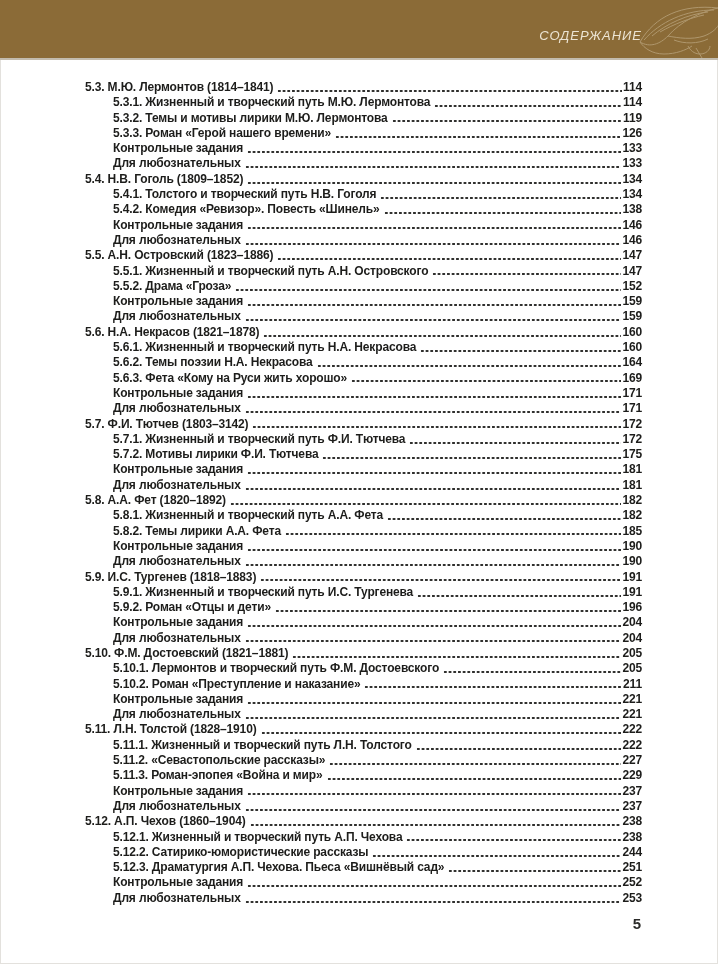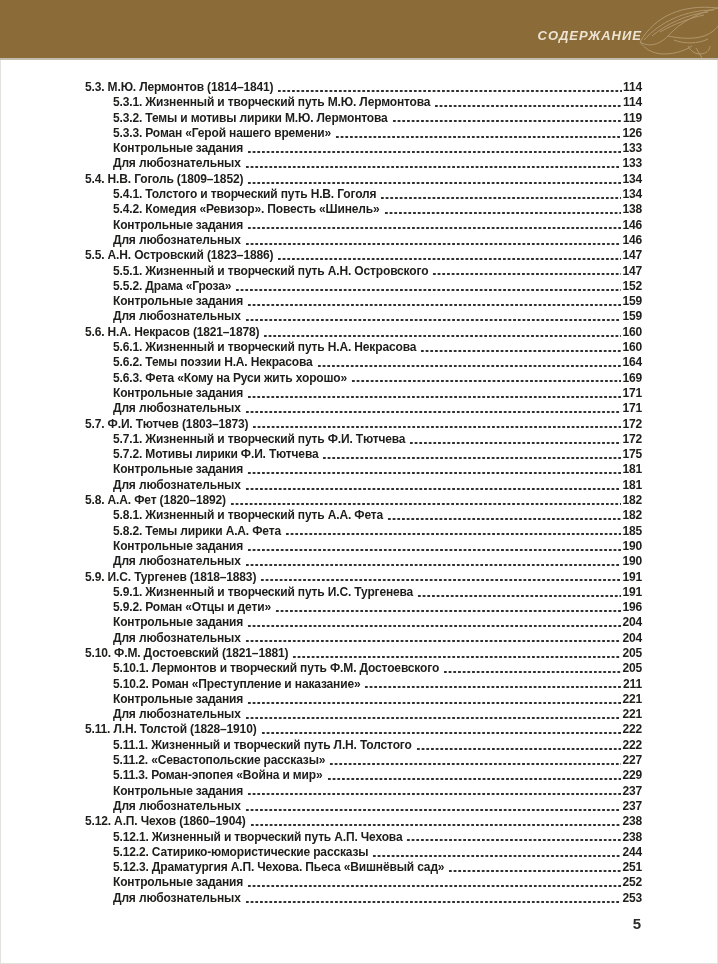--- a/index.html
+++ b/index.html
@@ -25,21 +25,21 @@
     background: #8b6b37;
     border-bottom: 2px solid #c3bcae;
     overflow: hidden;
   }
   .header-title {
     position: absolute;
     right: 76px;
     top: 28px;
     font-size: 13px;
     font-style: italic;
-    font-weight: 700;
+    font-weight: 400;
     letter-spacing: 1px;
     color: #ece4d3;
   }
   .quill-wrap {
     position: absolute;
     right: -4px;
     top: 2px;
     width: 92px;
     height: 58px;
     opacity: 0.55;
@@ -215,21 +215,21 @@
       <span class="toc-label">Контрольные задания</span>
       <span class="toc-leader"></span>
       <span class="toc-page">171</span>
     </div>
     <div class="toc-row sub">
       <span class="toc-label">Для любознательных</span>
       <span class="toc-leader"></span>
       <span class="toc-page">171</span>
     </div>
     <div class="toc-row">
-      <span class="toc-label">5.7. Ф.И. Тютчев (1803–1873)</span>
+      <span class="toc-label">5.7. Ф.И. Тютчев (1803–3142)</span>
       <span class="toc-leader"></span>
       <span class="toc-page">172</span>
     </div>
     <div class="toc-row sub">
       <span class="toc-label">5.7.1. Жизненный и творческий путь Ф.И. Тютчева</span>
       <span class="toc-leader"></span>
       <span class="toc-page">172</span>
     </div>
     <div class="toc-row sub">
       <span class="toc-label">5.7.2. Мотивы лирики Ф.И. Тютчева</span>

